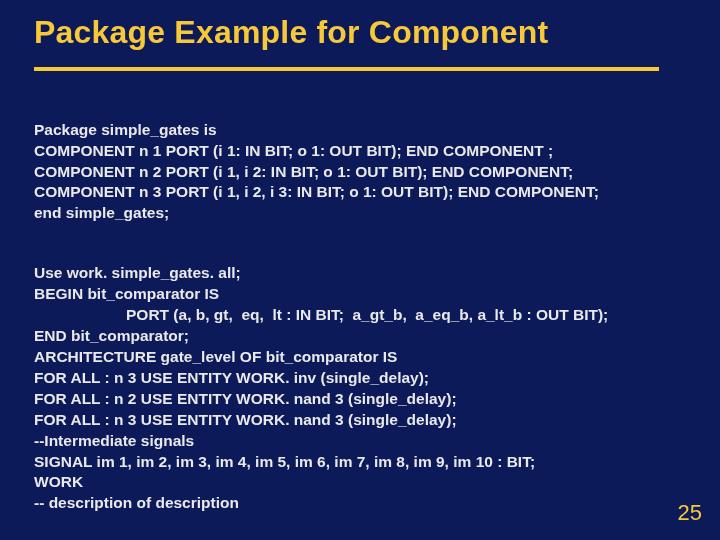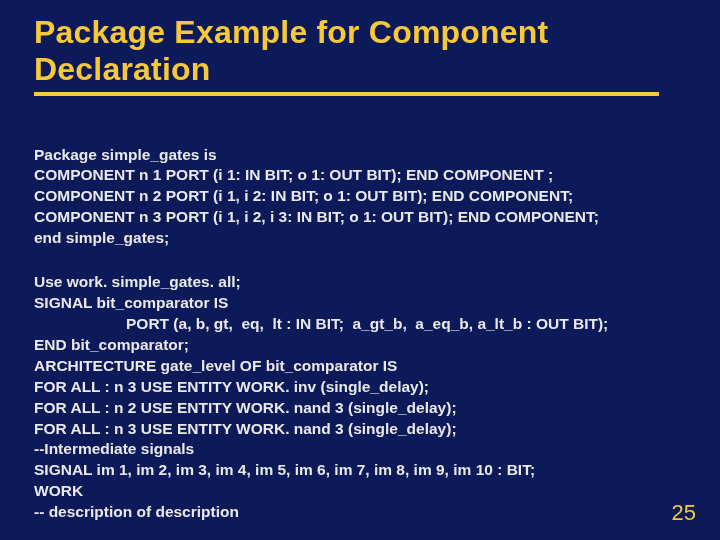--- a/index.html
+++ b/index.html
@@ -18,70 +18,69 @@
     padding: 14px 28px 10px 34px;
     position: relative;
     color: #e9e9e9;
   }
   .title {
     color: #f7c938;
     font-weight: bold;
     font-size: 32px;
     line-height: 1.15;
     letter-spacing: 0.2px;
-    margin: 0 0 4px 0;
+    margin: 0 0 16px 0;
   }
   .title-underline {
     border-bottom: 4px solid #f7c938;
     margin: 0 0 28px 0;
     width: 95%;
   }
   .code-block {
     font-size: 15.5px;
     font-weight: bold;
     line-height: 1.35;
     white-space: pre-wrap;
-    margin-bottom: 2px;
+    margin-bottom: 18px;
   }
   .code-block2 {
     font-size: 15.5px;
     font-weight: bold;
     line-height: 1.35;
     white-space: pre-wrap;
   }
   .indent1 { padding-left: 92px; display: inline-block; text-align: center; }
   .pagenum {
     position: absolute;
-    right: 24px;
+    right: 18px;
     bottom: 14px;
     color: #f7c938;
     font-size: 22px;
   }
 </style>
 </head>
 <body>
 
 <div class="slide">
 
   <h1 class="title">
     <span>Package Example for Component</span><br>
-    <span>Declaration</span>
   </h1>
   <div class="title-underline"></div>
 
   <div class="code-block">
 <span>Package simple_gates is</span>
 <span>COMPONENT n 1 PORT (i 1: IN BIT; o 1: OUT BIT); END COMPONENT ;</span>
 <span>COMPONENT n 2 PORT (i 1, i 2: IN BIT; o 1: OUT BIT); END COMPONENT;</span>
 <span>COMPONENT n 3 PORT (i 1, i 2, i 3: IN BIT; o 1: OUT BIT); END COMPONENT;</span>
 <span>end simple_gates;</span></div>
 
   <div class="code-block2">
 <span>Use work. simple_gates. all;</span>
-<span>SIGNAL bit_comparator IS</span>
+<span>BEGIN bit_comparator IS</span>
 <span class="indent1">PORT (a, b, gt,  eq,  lt : IN BIT;  a_gt_b,  a_eq_b, a_lt_b : OUT BIT);</span>
 <span>END bit_comparator;</span>
 <span>ARCHITECTURE gate_level OF bit_comparator IS</span>
 <span>FOR ALL : n 3 USE ENTITY WORK. inv (single_delay);</span>
 <span>FOR ALL : n 2 USE ENTITY WORK. nand 3 (single_delay);</span>
 <span>FOR ALL : n 3 USE ENTITY WORK. nand 3 (single_delay);</span>
 <span>--Intermediate signals</span>
 <span>SIGNAL im 1, im 2, im 3, im 4, im 5, im 6, im 7, im 8, im 9, im 10 : BIT;</span>
 <span>WORK</span>
 <span>-- description of description</span>

